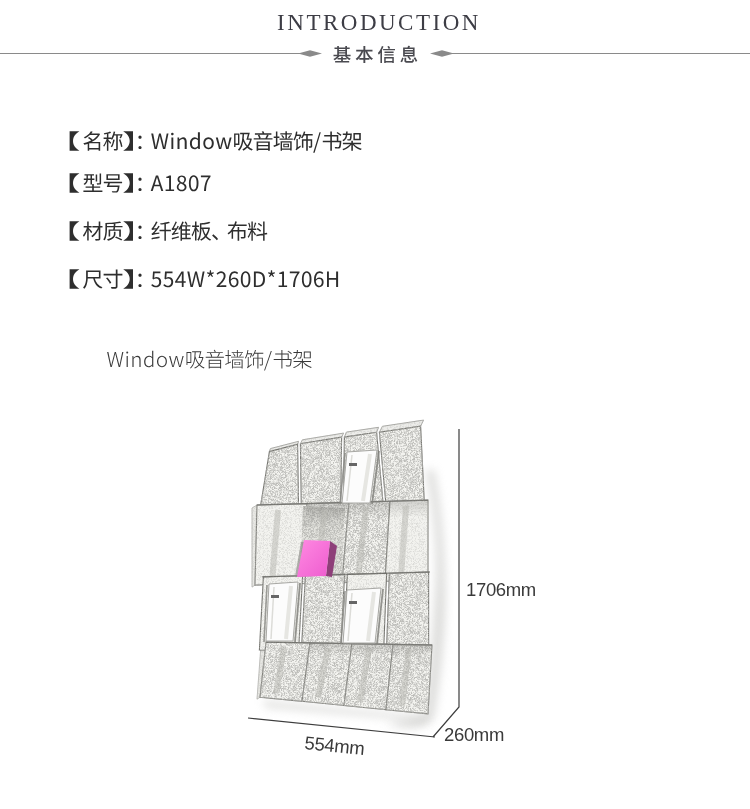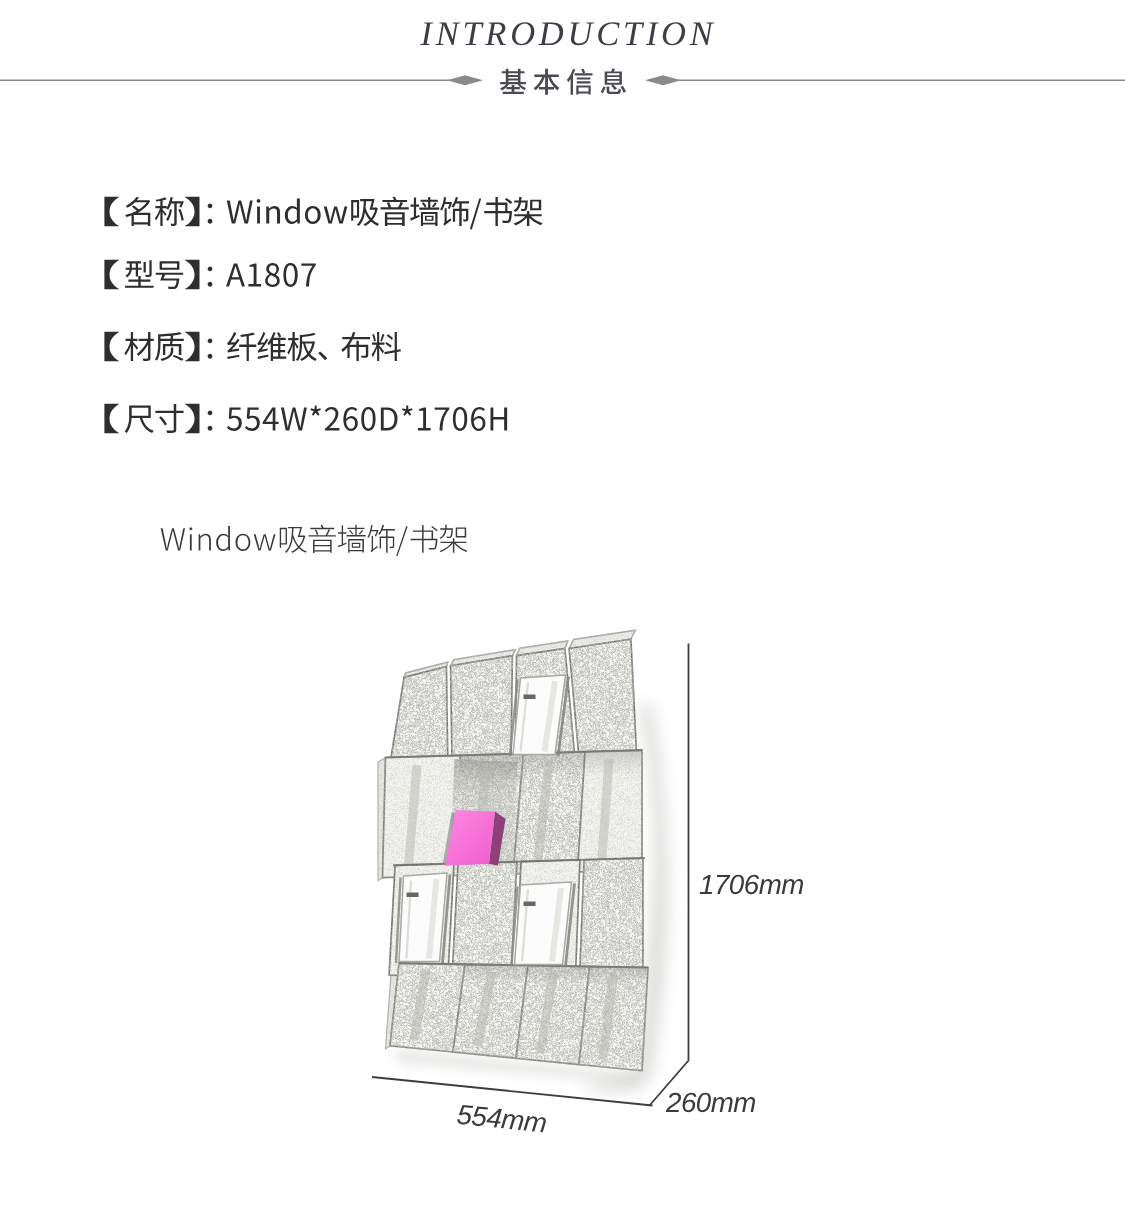--- a/index.html
+++ b/index.html
@@ -1,14 +1,14 @@
 <!DOCTYPE html>
 <html><head><meta charset="utf-8"><style>
 html,body{margin:0;padding:0;background:#fff;}
-#page{position:relative;width:750px;height:809px;background:#fff;overflow:hidden;font-style:italic;}
+#page{position:relative;width:750px;height:809px;background:#fff;overflow:hidden;}
 svg{display:block}
 .dim{font-family:"Liberation Sans",sans-serif;font-size:18.5px;letter-spacing:-0.35px;fill:#3a3a3a;}
 </style></head><body>
 <div id="page">
 <svg width="750" height="809" viewBox="0 0 750 809">
 <defs>
 <filter id="spkM" x="-5%" y="-5%" width="110%" height="110%">
 <feTurbulence type="fractalNoise" baseFrequency="0.45" numOctaves="3" seed="4" result="n"></feTurbulence>
 <feColorMatrix in="n" type="matrix" values="0 0 0 0 0.44  0 0 0 0 0.44  0 0 0 0 0.42  1 1 1 0 -1" result="g"></feColorMatrix>
 <feComponentTransfer in="g" result="d">

